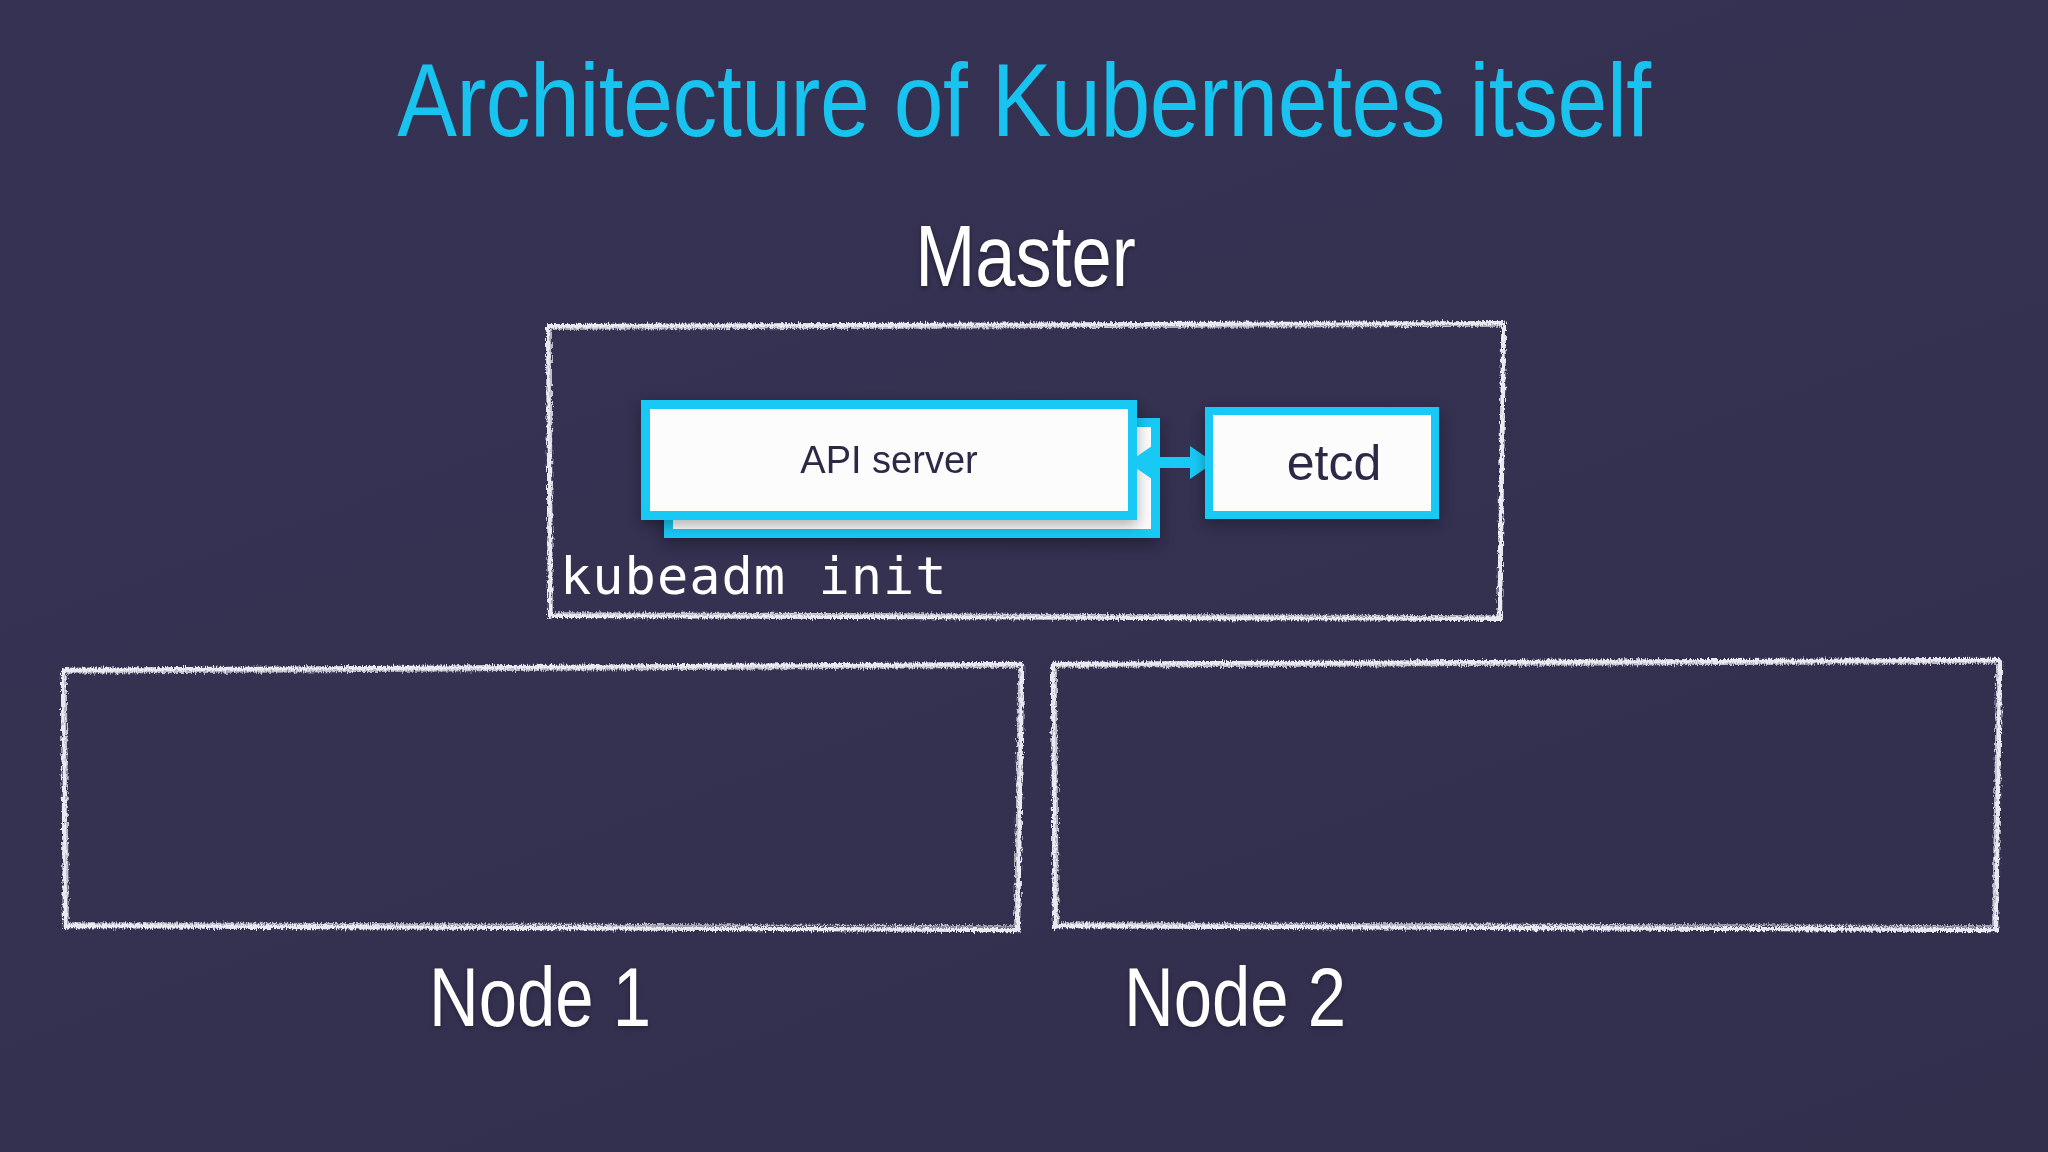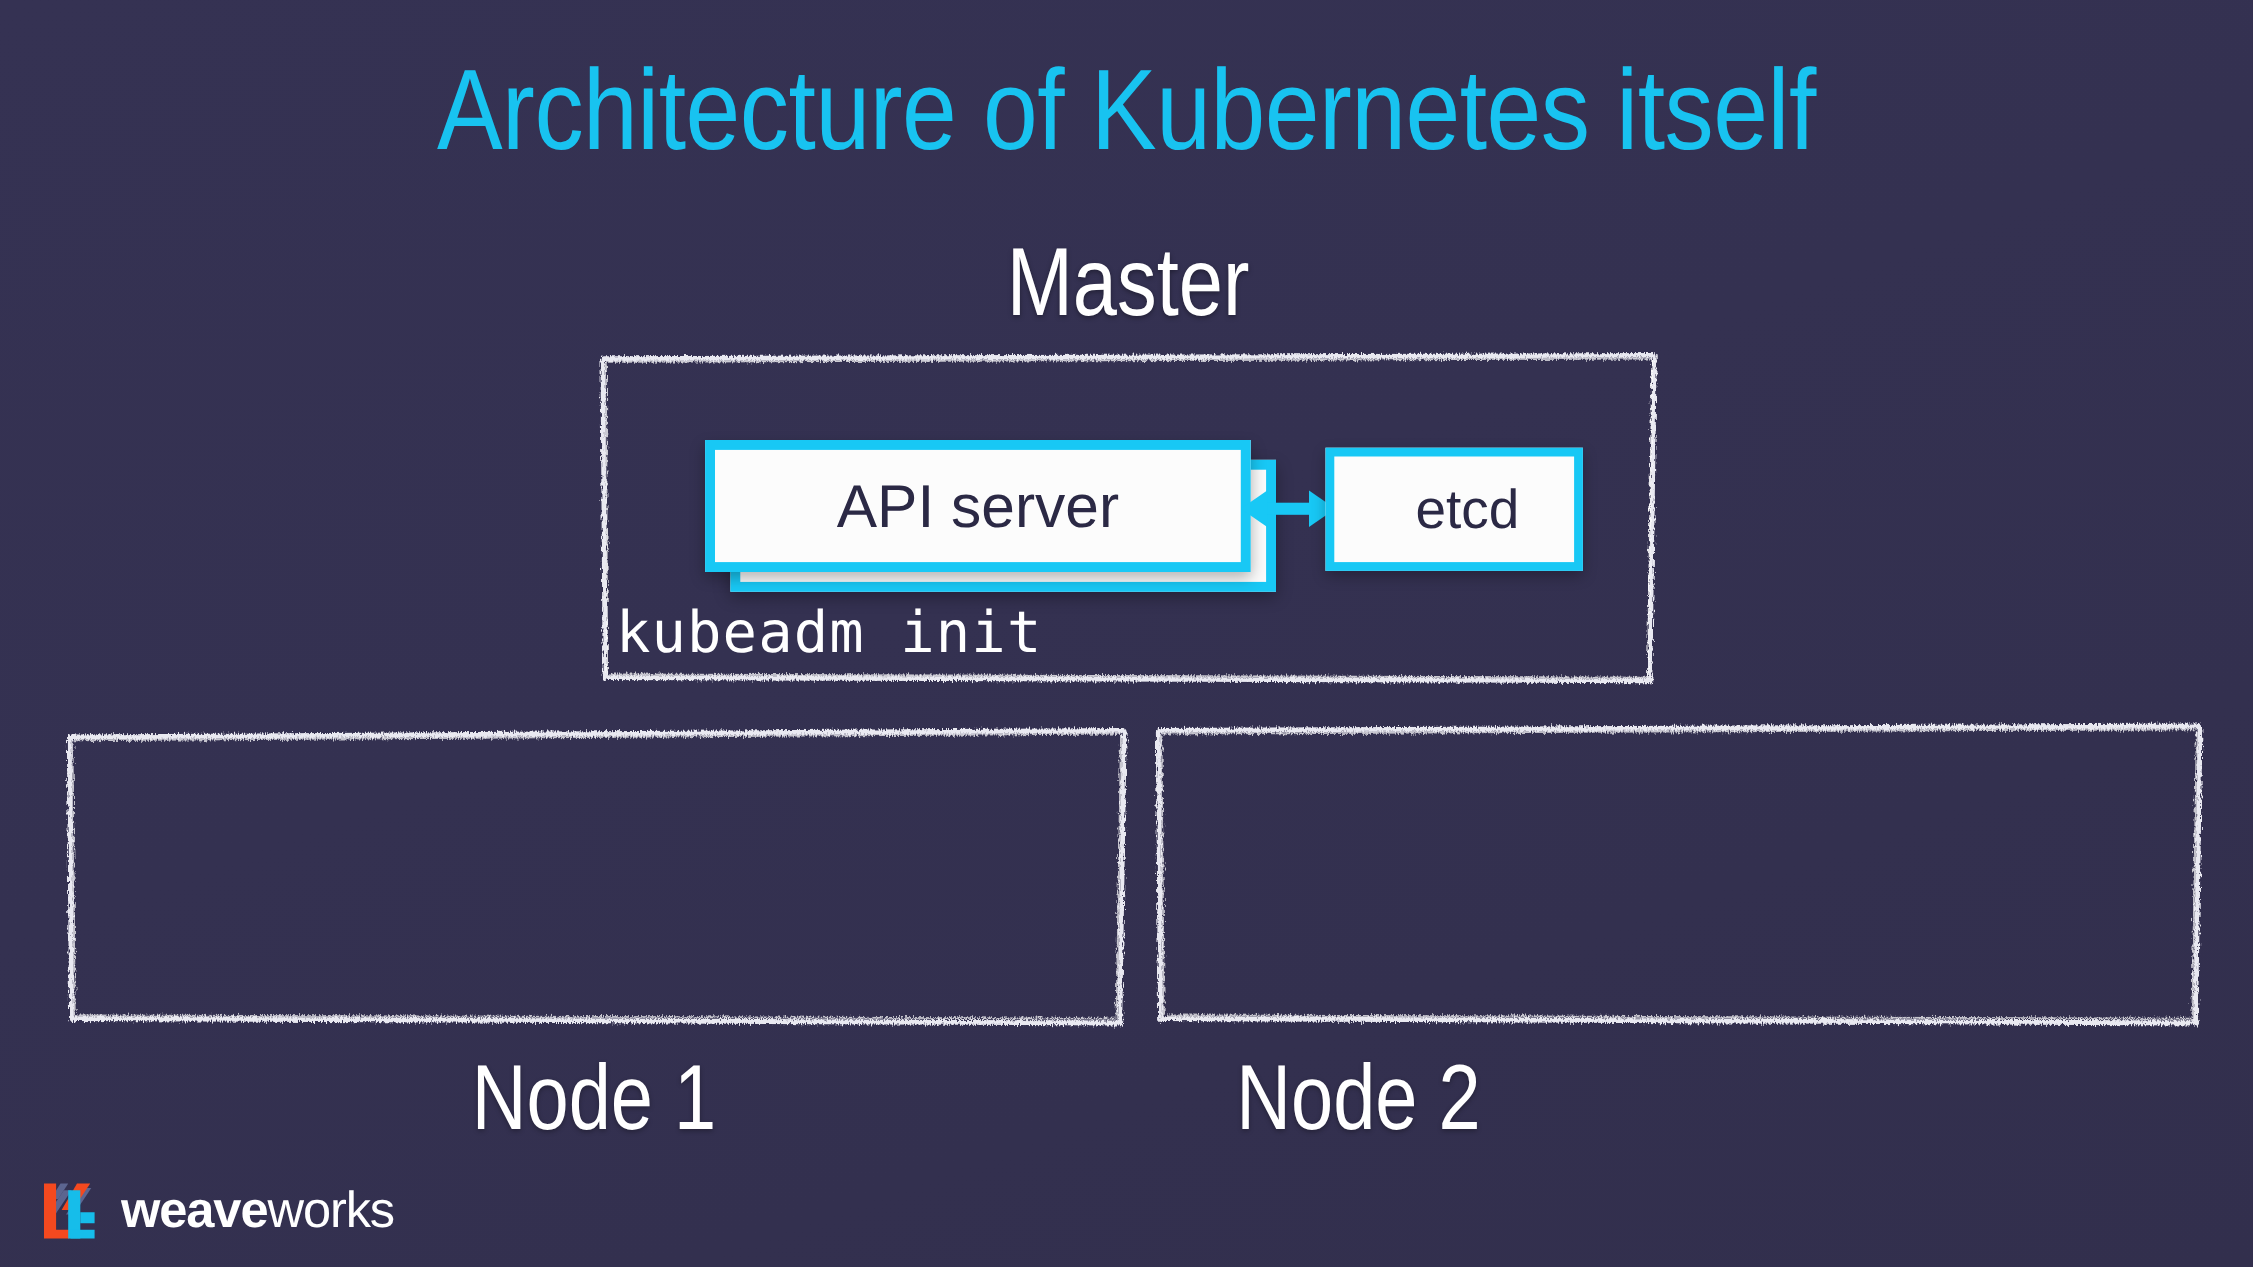--- a/index.html
+++ b/index.html
@@ -102,21 +102,21 @@
     background: #fcfcfc;
     border: 9px solid #18c8f5;
     box-sizing: border-box;
     box-shadow: 0 5px 13px rgba(0,0,0,0.30);
     display: flex;
     align-items: center;
     justify-content: center;
   }
   #api-server-label {
     color: #2b2945;
-    font-size: 55px;
+    font-size: 38px;
     font-weight: 400;
     line-height: 1;
     white-space: nowrap;
   }
 
   
   #etcd-box {
     position: absolute;
     left: 1205px;
     top: 407px;
@@ -293,35 +293,14 @@
         <path d="M947 8 L943 268"></path>
         <path d="M943 269 L10 266"></path>
         <path d="M8 267 L6 11"></path>
       </g>
     </svg>
   </div>
 
   <div id="node1-label" class="node-label">Node 1</div>
   <div id="node2-label" class="node-label">Node 2</div>
 
-  <div id="weave-logo">
-    <svg id="weave-mark" viewBox="0 0 56 62">
-
-      <g fill="#5c6590">
-        <polygon points="10,22 19,8 26,8 17,22"></polygon>
-        <polygon points="6,38 22,14 29,14 13,38"></polygon>
-        <polygon points="24,36 40,12 47,12 31,36"></polygon>
-      </g>
-
-      <polygon points="4,8 15,8 15,50 27,50 27,58 4,58" fill="#f4491f"></polygon>
-
-      <polygon points="34,8 46,8 30,32 20,32" fill="#f4491f"></polygon>
-
-      <polygon points="26,14 37,14 37,58 26,58" fill="#16bdea"></polygon>
-      <polygon points="37,34 50,34 50,44 37,44" fill="#16bdea"></polygon>
-      <polygon points="28,50 50,50 50,58 28,58" fill="#16bdea"></polygon>
-    </svg>
-    <div id="weave-wordmark">
-      <span id="weave-word-bold">weave</span><span id="weave-word-light">works</span>
-    </div>
-  </div>
 
 </div>
 
 </body></html>

